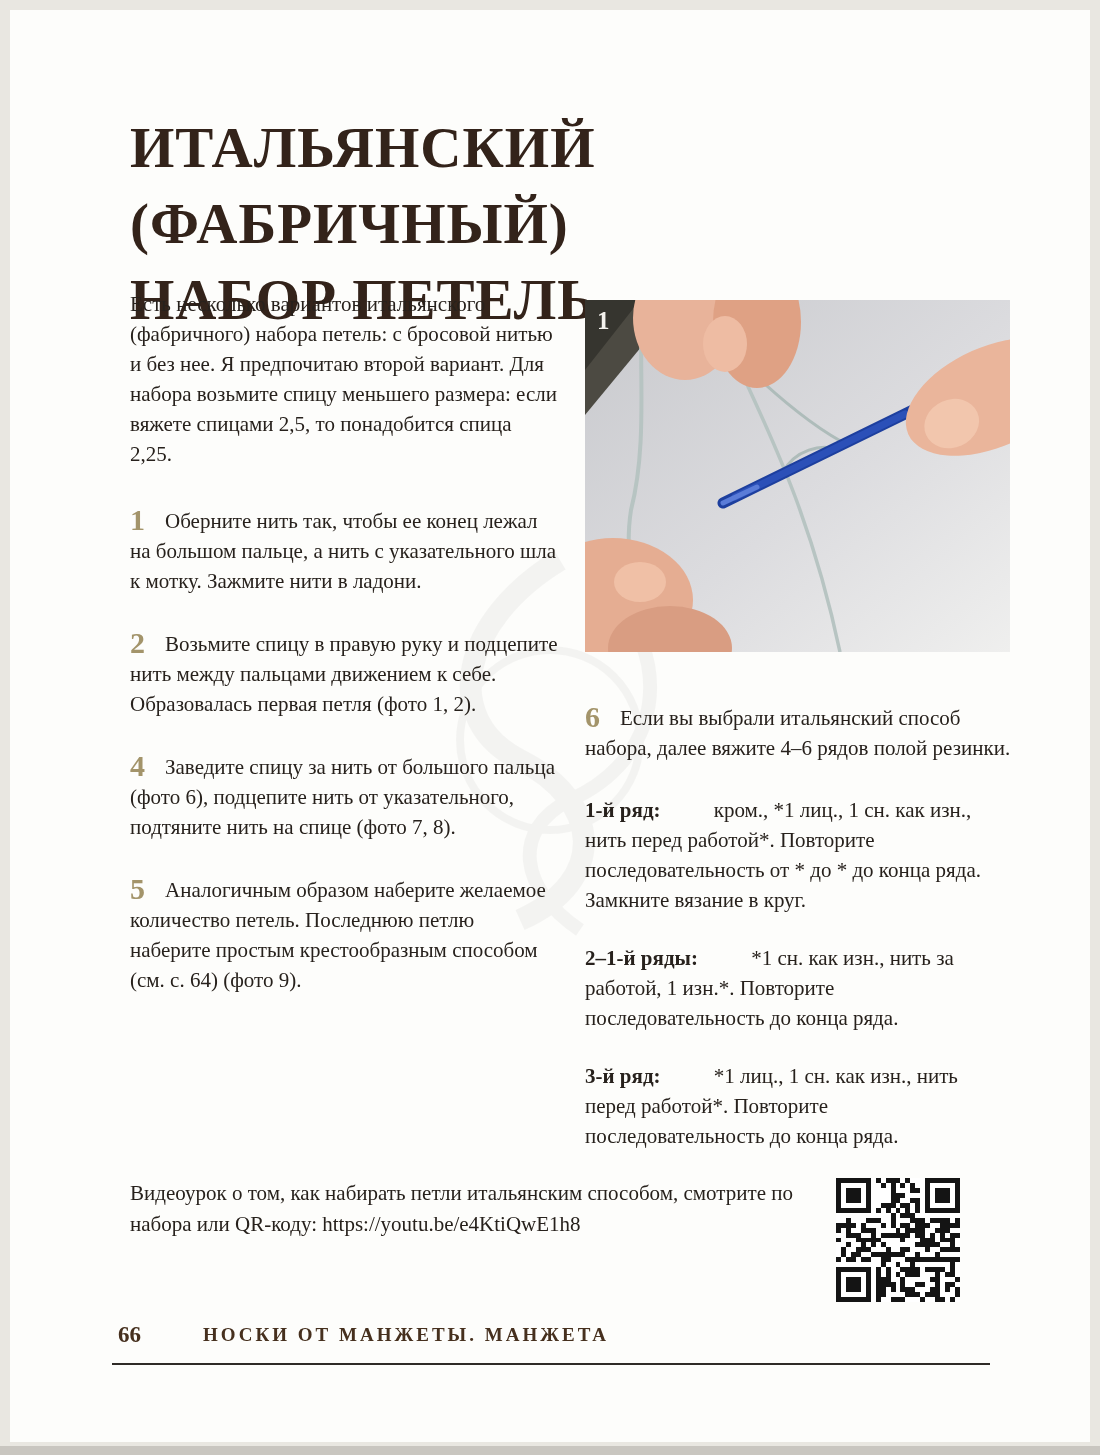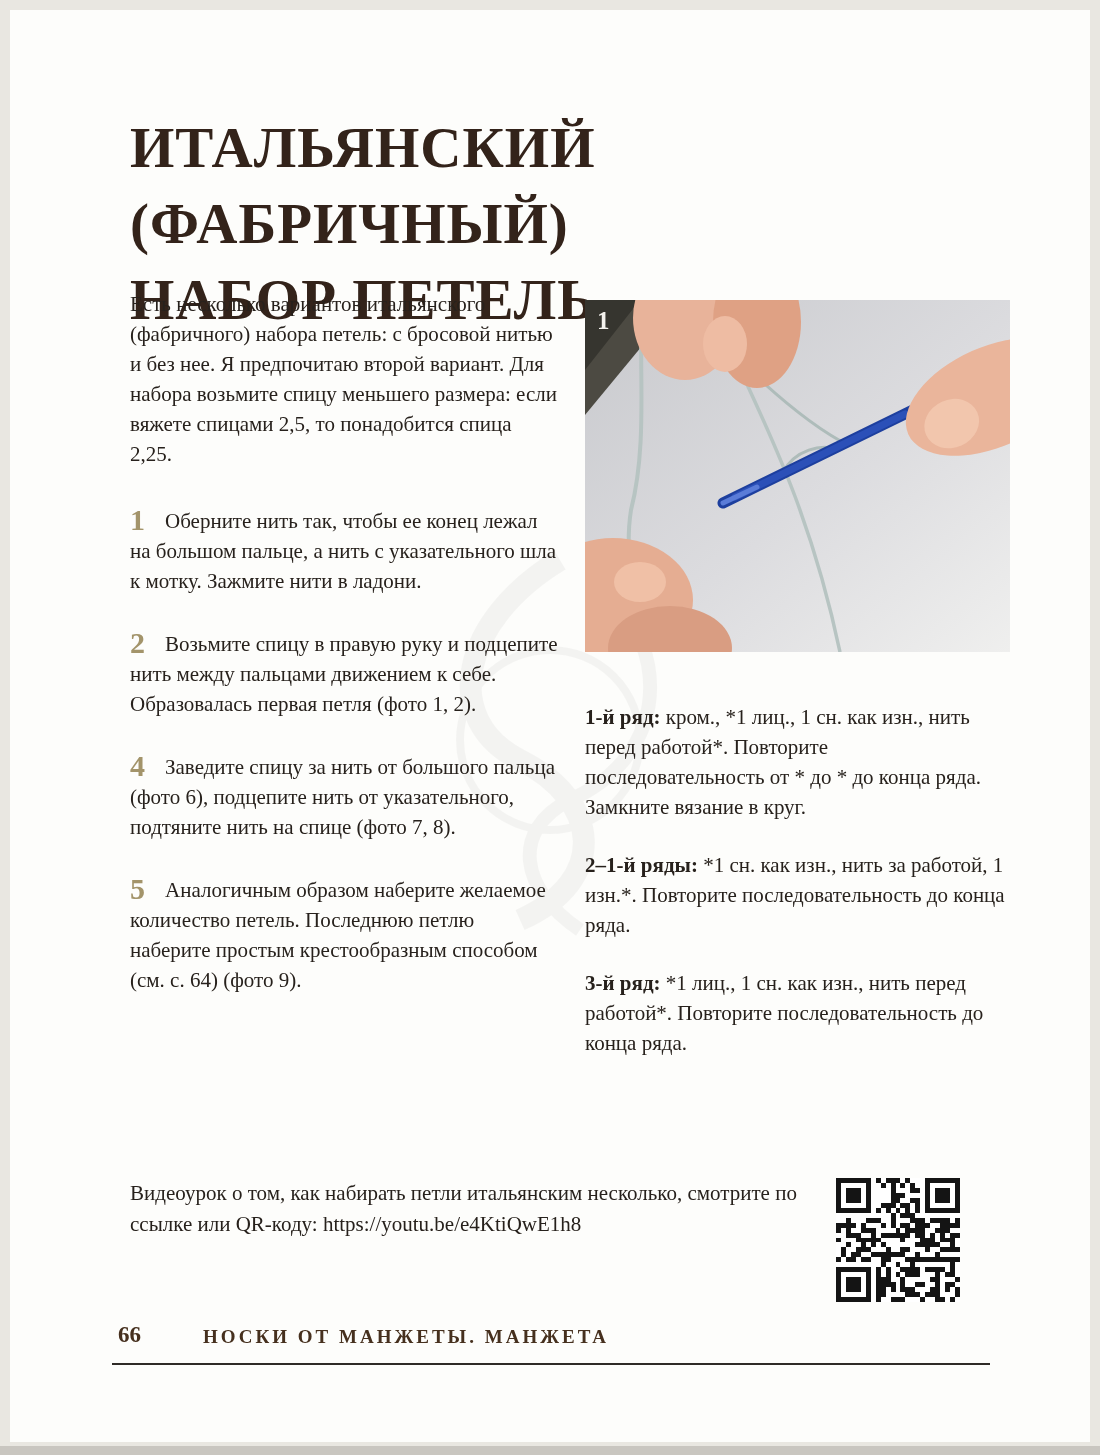--- a/index.html
+++ b/index.html
@@ -38,31 +38,31 @@
   .photo{
     position:relative;width:425px;height:352px;margin:0 0 50px 0;
     background:#d6d7da;overflow:hidden;
   }
   .photo-label{
     position:absolute;left:12px;top:6px;color:#f4f2ee;
     font-size:25px;font-weight:bold;z-index:2;
   }
   .row-block{margin:0 0 28px 0;}
   .row-label{font-weight:bold;}
-  .row-text{white-space:pre-line;}
+  .row-text{white-space:pre-line;margin-left:48px;}
   .video-row{
     position:absolute;left:130px;top:1178px;width:880px;z-index:1;
     display:flex;align-items:flex-start;
     font-size:21px;line-height:31px;
   }
   .video-text{width:692px;margin:0;}
   .qr{width:124px;height:124px;margin-left:14px;background:#fff;}
   .footer{
     position:absolute;left:118px;top:1322px;width:872px;z-index:1;
-    display:flex;align-items:flex-end;color:#46301e;
+    display:flex;align-items:center;color:#46301e;
   }
   .footer-page{font-size:23px;font-weight:bold;}
   .footer-chapter{font-size:19px;letter-spacing:3px;margin-left:62px;font-weight:600;}
   .footer-line{
     position:absolute;left:112px;top:1363px;width:878px;height:2px;
     background:#2e2a26;z-index:1;
   }
 </style>
 </head>
 <body>
@@ -130,39 +130,42 @@
         <ellipse cx="408" cy="100" rx="92" ry="50" fill="#eab59b"></ellipse>
         <ellipse cx="360" cy="108" rx="28" ry="24" fill="#f2c6ad"></ellipse>
       </g>
 
       <ellipse cx="28" cy="300" rx="80" ry="62" fill="#e5ad92"></ellipse>
       <ellipse cx="85" cy="348" rx="62" ry="42" fill="#d99d82"></ellipse>
       <ellipse cx="55" cy="282" rx="26" ry="20" fill="#f0c0a6"></ellipse>
     </svg>
   </div>
 
+  <p class="step">
+    <span class="step-num">6</span><span>Если вы выбрали итальянский способ набора, далее вяжите 4–6 рядов полой резинки.</span>
+  </p>
 
   <p class="row-block">
     <b class="row-label">1-й ряд:</b>
     <span class="row-text">кром., *1 лиц., 1 сн. как изн., нить перед работой*. Повторите последовательность от * до * до конца ряда.
 Замкните вязание в круг.</span>
   </p>
   <p class="row-block">
     <b class="row-label">2–1-й ряды:</b>
     <span class="row-text">*1 сн. как изн., нить за работой, 1 изн.*. Повторите последовательность до конца ряда.</span>
   </p>
   <p class="row-block">
     <b class="row-label">3-й ряд:</b>
     <span class="row-text">*1 лиц., 1 сн. как изн., нить перед работой*. Повторите последовательность до конца ряда.</span>
   </p>
 </div>
 
 <div class="video-row">
   <p class="video-text">
-    <span>Видеоурок о том, как набирать петли итальянским несколько, смотрите по ссылке или QR-коду:</span>
+    <span>Видеоурок о том, как набирать петли итальянским способом, смотрите по набора или QR-коду:</span>
     <span>https://youtu.be/e4KtiQwE1h8</span>
   </p>
   <div class="qr"><svg viewBox="0 0 25 25" width="124" height="124" shape-rendering="crispEdges" fill="#141414">
         <rect x="8" y="0" width="1" height="1"></rect>
         <rect x="10" y="0" width="1" height="1"></rect>
         <rect x="11" y="0" width="1" height="1"></rect>
         <rect x="12" y="0" width="1" height="1"></rect>
         <rect x="14" y="0" width="1" height="1"></rect>
         <rect x="9" y="1" width="1" height="1"></rect>
         <rect x="11" y="1" width="1" height="1"></rect>

